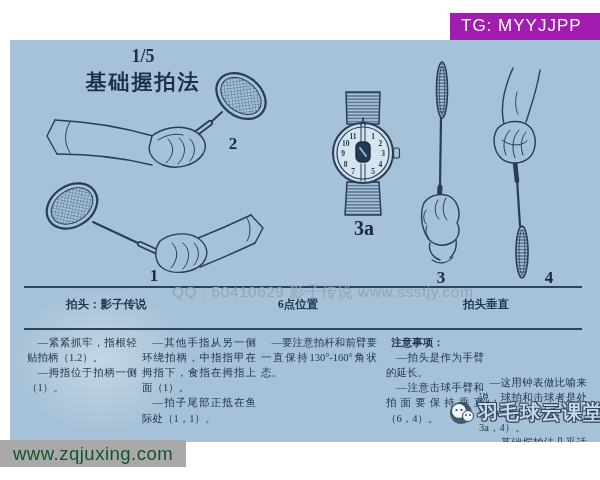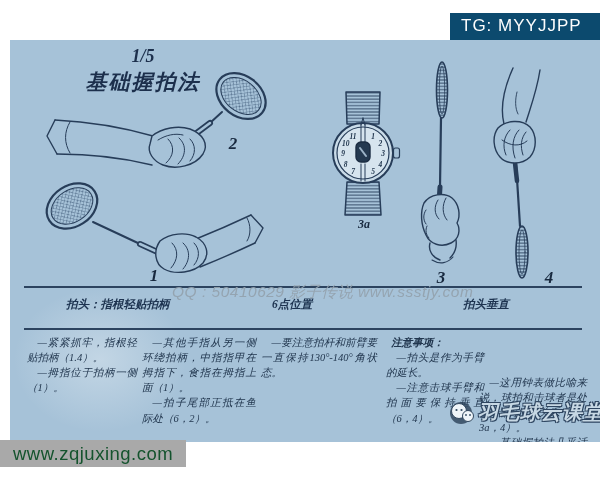--- a/index.html
+++ b/index.html
@@ -1,43 +1,43 @@
 <!DOCTYPE html>
 <html><head>
 <meta charset="utf-8">
 <style>
   html,body{margin:0;padding:0;}
   body{width:600px;height:480px;background:#ffffff;font-family:"Liberation Sans","DejaVu Sans",sans-serif;position:relative;overflow:hidden;}
   .page{position:absolute;left:0;top:0;width:600px;height:480px;background:#ffffff;}
 
   
-  .tg-badge{position:absolute;left:450px;top:13px;width:150px;height:37px;background:#0c4a6e;color:#fdfdfd;
+  .tg-badge{position:absolute;left:450px;top:13px;width:150px;height:37px;background:#a21caf;color:#fdfdfd;
     font-size:17px;line-height:25px;padding-left:11px;box-sizing:border-box;letter-spacing:1px;}
 
   
-  .photo{position:absolute;left:10px;top:40px;width:590px;height:402px;background:#a6c2d8;overflow:hidden;font-style:italic;}
+  .photo{position:absolute;left:10px;top:40px;width:590px;height:402px;background:#a6c2d8;overflow:hidden;}
   .ghost{position:absolute;left:-30px;top:220px;width:240px;height:200px;
     background:radial-gradient(closest-side,rgba(238,244,248,0.40),rgba(238,244,248,0) 72%);}
 
   .title{position:absolute;left:58px;top:6px;width:150px;text-align:center;color:#1c2f4c;
     font-family:"Liberation Serif","DejaVu Serif",serif;font-weight:bold;}
   .title .pnum{font-size:18px;}
   .title .head{font-size:21px;letter-spacing:2px;margin-top:1px;}
 
   svg.figs{position:absolute;left:0;top:0;}
 
   .figlabel{position:absolute;color:#18293f;font-family:"Liberation Serif","DejaVu Serif",serif;
     font-weight:bold;font-size:17px;text-align:center;width:26px;}
 
   .hline{position:absolute;left:14px;width:558px;border-top:2px solid #2c435f;height:0;}
   .line1{top:246px;} .line2{top:288px;}
 
   .sec-h{position:absolute;top:257px;color:#1d3350;font-family:"Liberation Serif","DejaVu Serif",serif;
     font-weight:bold;font-size:11.5px;white-space:nowrap;}
-  .sec-left{left:56px;} .sec-center{left:262px;} .sec-right{left:453px;}
+  .sec-left{left:56px;} .sec-center{left:268px;} .sec-right{left:453px;}
 
   .qq-mark{position:absolute;left:162px;top:242px;font-size:15.5px;color:#94a3af;opacity:.95;
     letter-spacing:.5px;white-space:nowrap;}
 
   .col{position:absolute;top:295px;color:#21364e;font-family:"Liberation Serif","DejaVu Serif",serif;
     font-size:10.5px;line-height:1.44;text-align:justify;}
   .col p{margin:0;text-indent:1em;}
   .col .colhead{font-weight:bold;text-indent:.5em;}
   .c1{left:17px;width:110px;} .c2{left:132px;width:114px;} .c3{left:251px;width:116px;}
   .c4{left:376px;width:98px;} .c5{left:469px;width:108px;margin-top:40px;}
@@ -163,43 +163,43 @@
         <path d="M505,118 C501,107 503,96 509,90" stroke-width="1"></path>
         <path d="M513,115 C510,106 511,98 516,92" stroke-width="1"></path>
         <path d="M492,100 C500,106 510,107 517,101" stroke-width="1"></path>
         <ellipse cx="512" cy="212" rx="6" ry="26" stroke-width="1.6" fill="url(#bandh)"></ellipse>
         <ellipse cx="512" cy="212" rx="3" ry="22" stroke-width="0.8"></ellipse>
       </g>
     </svg>
 
     <div class="figlabel" style="left:210px;top:94px;">2</div>
     <div class="figlabel" style="left:131px;top:226px;">1</div>
-    <div class="figlabel" style="left:336px;top:177px;width:36px;font-size:12px;">3a</div>
+    <div class="figlabel" style="left:336px;top:177px;width:36px;font-size:20px;">3a</div>
     <div class="figlabel" style="left:418px;top:228px;">3</div>
     <div class="figlabel" style="left:526px;top:228px;">4</div>
 
     <div class="hline line1"></div>
     <div class="hline line2"></div>
 
-    <div class="sec-h sec-left">拍头：指根轻贴拍柄</div>
+    <div class="sec-h sec-left">拍头：影子传说</div>
     <div class="sec-h sec-center">6点位置</div>
     <div class="sec-h sec-right">拍头垂直</div>
 
     <div class="qq-mark">QQ : 50410629  影子传说  www.ssstjy.com</div>
 
     <div class="col c1">
-      <p>—紧紧抓牢，指根轻贴拍柄（1.4）。</p>
+      <p>—紧紧抓牢，指根轻贴拍柄（1.2）。</p>
       <p>—拇指位于拍柄一侧（1）。</p>
     </div>
     <div class="col c2">
       <p>—其他手指从另一侧环绕拍柄，中指指甲在拇指下，食指在拇指上面（1）。</p>
-      <p>—拍子尾部正抵在鱼际处（6，2）。</p>
+      <p>—拍子尾部正抵在鱼际处（1，1）。</p>
     </div>
     <div class="col c3">
-      <p>—要注意拍杆和前臂要一直保持130°-140°角状态。</p>
+      <p>—要注意拍杆和前臂要一直保持130°-160°角状态。</p>
     </div>
     <div class="col c4">
       <div class="colhead">注意事项：</div>
       <p>—拍头是作为手臂的延长。</p>
       <p>—注意击球手臂和拍面要保持垂直（6，4）。</p>
     </div>
     <div class="col c5">
       <p>—这用钟表做比喻来说，球拍和击球者是处于6点的位置关系（3，3a，4）。</p>
       <p>—基础握拍法几乎适合初学者使用。</p>
     </div>

